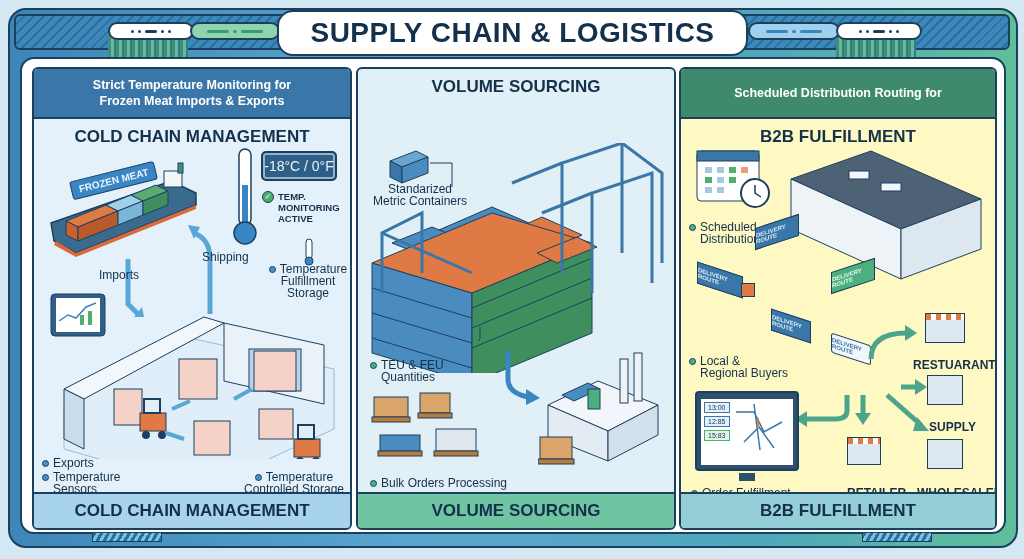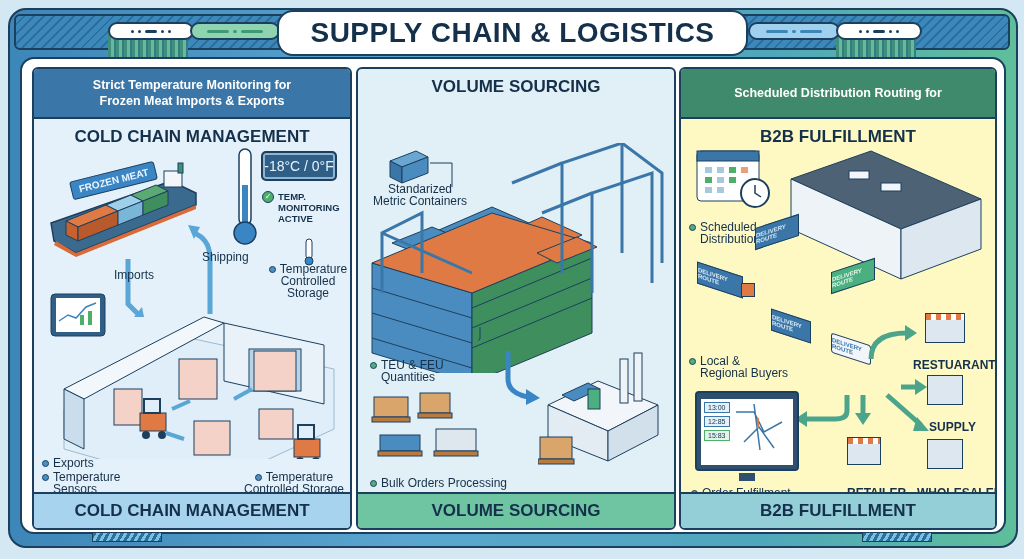--- a/index.html
+++ b/index.html
@@ -113,28 +113,28 @@
       <div>MONITORING</div>
       <div>ACTIVE</div>
     </div>
 
   <svg class="art" style="left:80px;top:150px" width="110" height="100">
     <path d="M14 40 L14 85 L24 95" stroke="#5aa6d6" stroke-width="5" fill="none"></path>
     <path d="M20 98 L28 88 L30 98 Z" fill="#5aa6d6"></path>
     <path d="M96 95 L96 40 Q96 20 80 14" stroke="#5aa6d6" stroke-width="5" fill="none"></path>
     <path d="M74 6 L86 8 L80 20 Z" fill="#5aa6d6"></path>
   </svg>
-  <div class="lbl" style="left:80px;top:200px">Imports</div>
+  <div class="lbl" style="left:65px;top:200px">Imports</div>
   <div class="lbl" style="left:168px;top:182px">Shipping</div>
 
   <svg class="art" style="left:268px;top:168px" width="14" height="30">
     <rect x="4" y="2" width="6" height="20" rx="3" fill="#fff" stroke="#1d3f5e"></rect>
     <circle cx="7" cy="24" r="4" fill="#3a86c4" stroke="#1d3f5e"></circle>
   </svg>
-  <div class="lbl c" style="left:232px;top:194px;width:84px"><span class="dot blue"></span><span>Temperature</span><div>Controlled</div><div>Storage</div></div>
+  <div class="lbl c" style="left:232px;top:194px;width:84px"><span class="dot blue"></span><span>Temperature</span><div>Fulfillment</div><div>Storage</div></div>
 
   <svg class="art" style="left:16px;top:224px" width="56" height="44">
     <rect x="1" y="1" width="54" height="42" rx="4" fill="#2f5f86" stroke="#1d3f5e"></rect>
     <rect x="6" y="5" width="44" height="34" fill="#fff"></rect>
     <polyline points="9,28 18,22 26,25 36,14 46,10" stroke="#3a86c4" stroke-width="1.5" fill="none"></polyline>
     <rect x="30" y="22" width="4" height="10" fill="#4caf6a"></rect>
       <rect x="38" y="18" width="4" height="14" fill="#4caf6a"></rect>
   </svg>
 
   <svg class="art" style="left:20px;top:220px" width="290" height="170">

